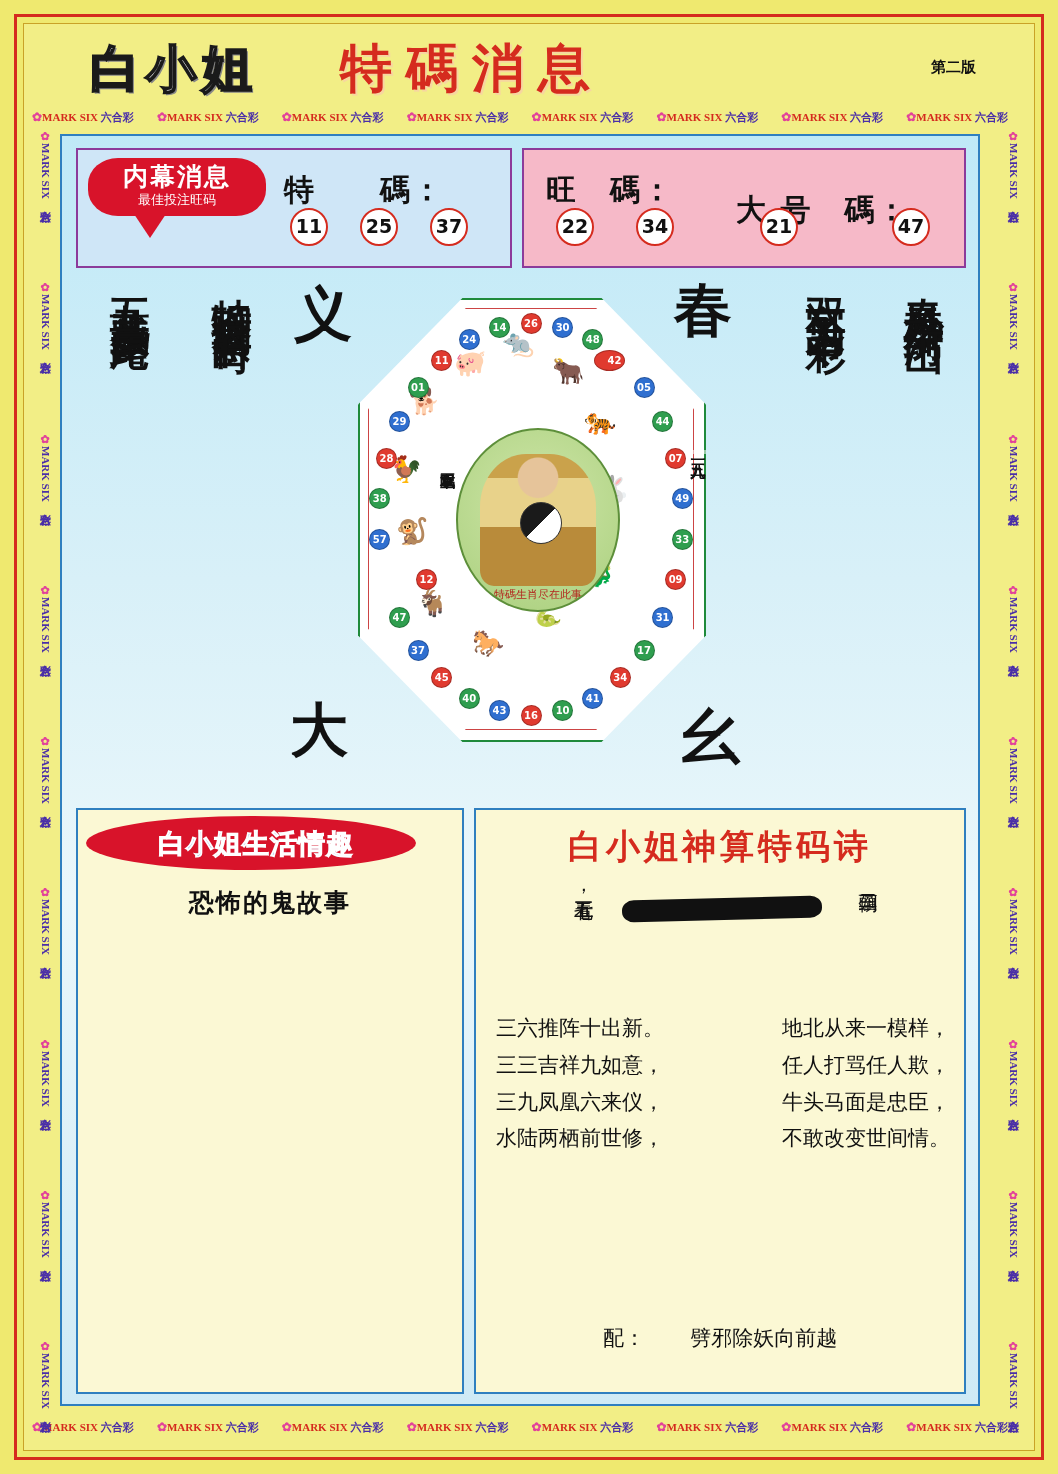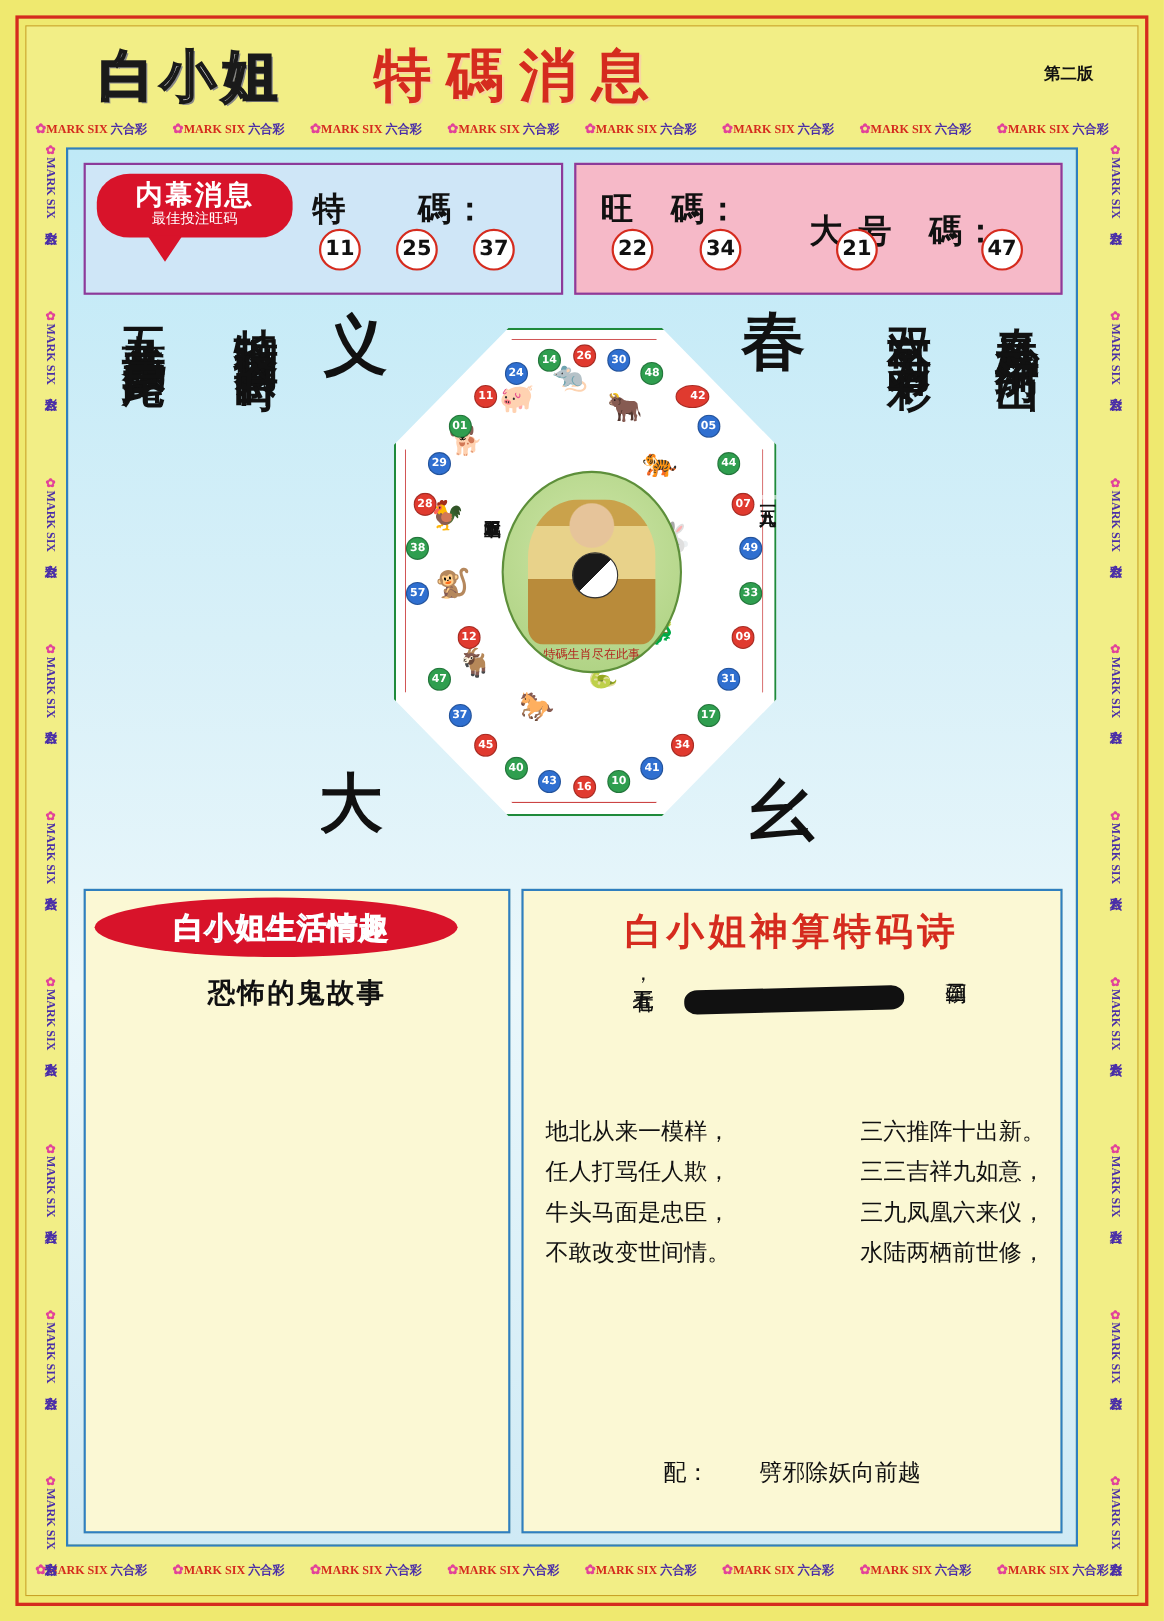--- a/index.html
+++ b/index.html
@@ -39,21 +39,21 @@
     font-family:"DejaVu Sans","Liberation Sans",sans-serif;
     text-shadow:2px 2px 0 #888;
   }
   .t-main{
     position:absolute;left:300px;top:0px;
     font-size:52px;font-weight:bold;color:#d52b1e;
     letter-spacing:14px;
     text-shadow:2px 2px 0 #f7d6a0;
   }
   .t-edition{
-    position:absolute;right:6px;top:24px;
+    position:absolute;right:24px;top:24px;
     font-size:15px;font-weight:bold;color:#111;
   }
 
   
   .strip{
     position:absolute;height:26px;overflow:hidden;
     display:flex;align-items:center;justify-content:space-between;
   }
   .strip-top{left:32px;top:104px;width:976px;}
   .strip-bottom{left:32px;bottom:34px;width:976px;}
@@ -341,21 +341,21 @@
         <div class="sage"></div>
         <div class="center-text">特碼生肖尽在此事</div>
       </div>
       <div class="vtag l" style="left:88px;top:200px;">五双重唱</div>
       <div class="vtag r" style="left:268px;top:190px;">一九三八</div>
 
       <div id="wheel-numbers">
           <div class="num n-red" style="left: 170.5px; top: 52.5px;">26</div>
           <div class="num n-blue" style="left: 202.1px; top: 56.8px;">30</div>
           <div class="num n-green" style="left: 232.3px; top: 69.4px;">48</div>
-          <div class="num n-red" style="left: 264px; top: 89.9px; padding-left: 10px;">42</div>
+          <div class="num n-red" style="left: 244px; top: 89.9px; padding-left: 10px;">42</div>
           <div class="num n-blue" style="left: 283.5px; top: 117.4px;">05</div>
           <div class="num n-green" style="left: 302.1px; top: 150.5px;">44</div>
           <div class="num n-red" style="left: 315.1px; top: 187.9px;">07</div>
           <div class="num n-blue" style="left: 321.7px; top: 228px;">49</div>
           <div class="num n-green" style="left: 321.7px; top: 269px;">33</div>
           <div class="num n-red" style="left: 315.1px; top: 309.1px;">09</div>
           <div class="num n-blue" style="left: 302.1px; top: 346.5px;">31</div>
           <div class="num n-green" style="left: 283.5px; top: 379.6px;">17</div>
           <div class="num n-red" style="left: 259.8px; top: 407.1px;">34</div>
           <div class="num n-blue" style="left: 232.3px; top: 427.6px;">41</div>
@@ -385,31 +385,31 @@
     </div>
 
     <div class="panel panel-right">
       <div class="poem-title">白小姐神算特码诗</div>
       <div class="pv" style="left:96px;top:76px;height:120px;">五看七五，</div>
       <div class="stroke"></div>
       <div class="pv" style="right:84px;top:70px;height:120px;">二三倒頭</div>
 
       <div class="poem-grid">
         <div class="pcolblock">
+          <div>三六推阵十出新。</div>
+          <div>三三吉祥九如意，</div>
+          <div>三九凤凰六来仪，</div>
+          <div>水陆两栖前世修，</div>
+        </div>
+        <div class="pcolblock">
           <div>地北从来一模样，</div>
           <div>任人打骂任人欺，</div>
           <div>牛头马面是忠臣，</div>
           <div>不敢改变世间情。</div>
         </div>
-        <div class="pcolblock">
-          <div>三六推阵十出新。</div>
-          <div>三三吉祥九如意，</div>
-          <div>三九凤凰六来仪，</div>
-          <div>水陆两栖前世修，</div>
-        </div>
       </div>
 
       <div class="pei">
         <span class="k">配：</span>
         <span>劈邪除妖向前越</span>
       </div>
     </div>
 
   </div>
 </div>

